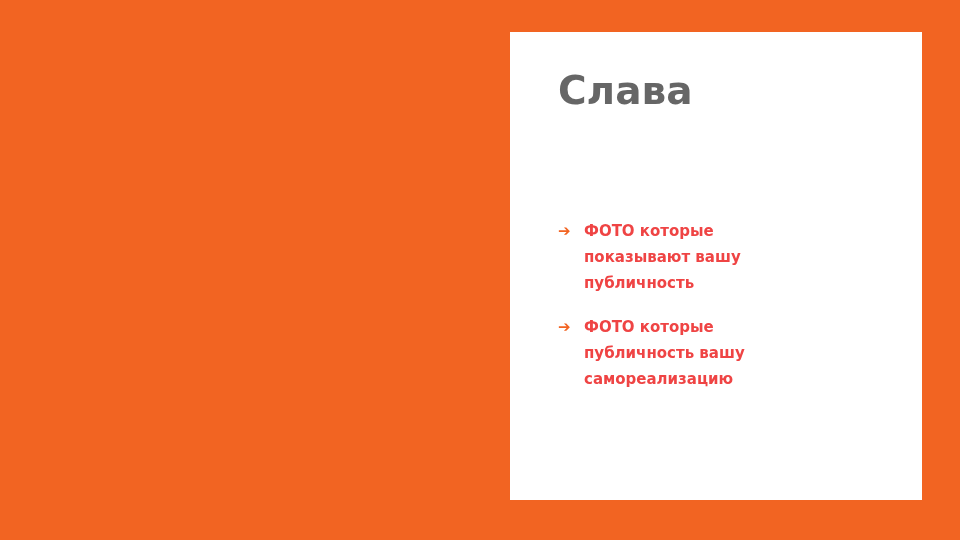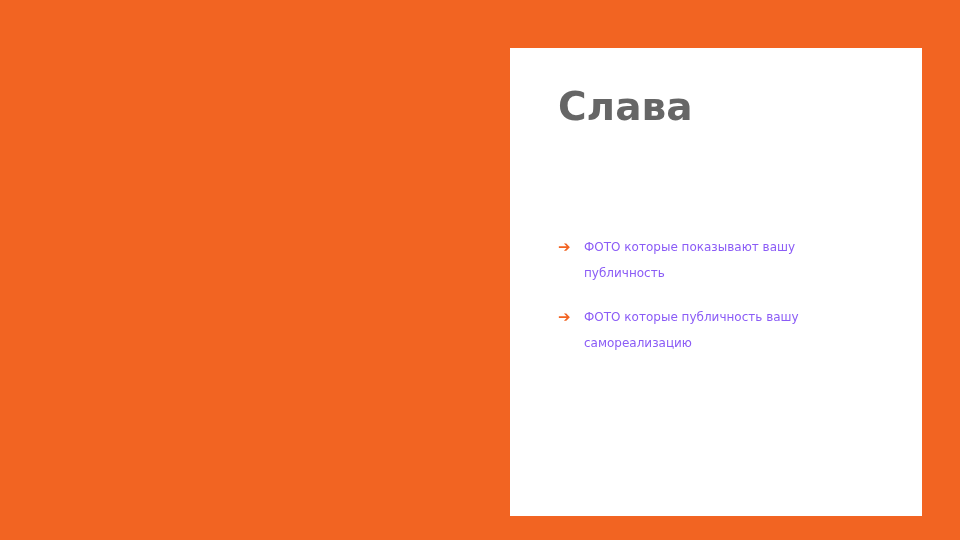--- a/index.html
+++ b/index.html
@@ -15,21 +15,21 @@
   .slide {
     position: relative;
     width: 960px;
     height: 540px;
     background: #F15A24;
     background-color: #F26422;
   }
   .card {
     position: absolute;
     left: 510px;
-    top: 48px;
+    top: 32px;
     width: 412px;
     height: 468px;
     background: #FFFFFF;
   }
   .card-inner {
     position: absolute;
     left: 48px;
     top: 38px;
     right: 30px;
   }
@@ -57,23 +57,23 @@
   .bullet-arrow {
     flex: 0 0 auto;
     width: 26px;
     color: #F26422;
     font-size: 15px;
     line-height: 26px;
     font-family: "DejaVu Sans", sans-serif;
   }
   .bullet-text {
     flex: 1 1 auto;
-    color: #8b5cf6;
-    font-size: 12px;
-    font-weight: normal;
+    color: #ef4444;
+    font-size: 15px;
+    font-weight: bold;
     line-height: 26px;
     font-family: "DejaVu Sans", sans-serif;
     max-width: 215px;
   }
 </style>
 </head>
 <body>
 
 <div class="slide">
   <div class="card">

